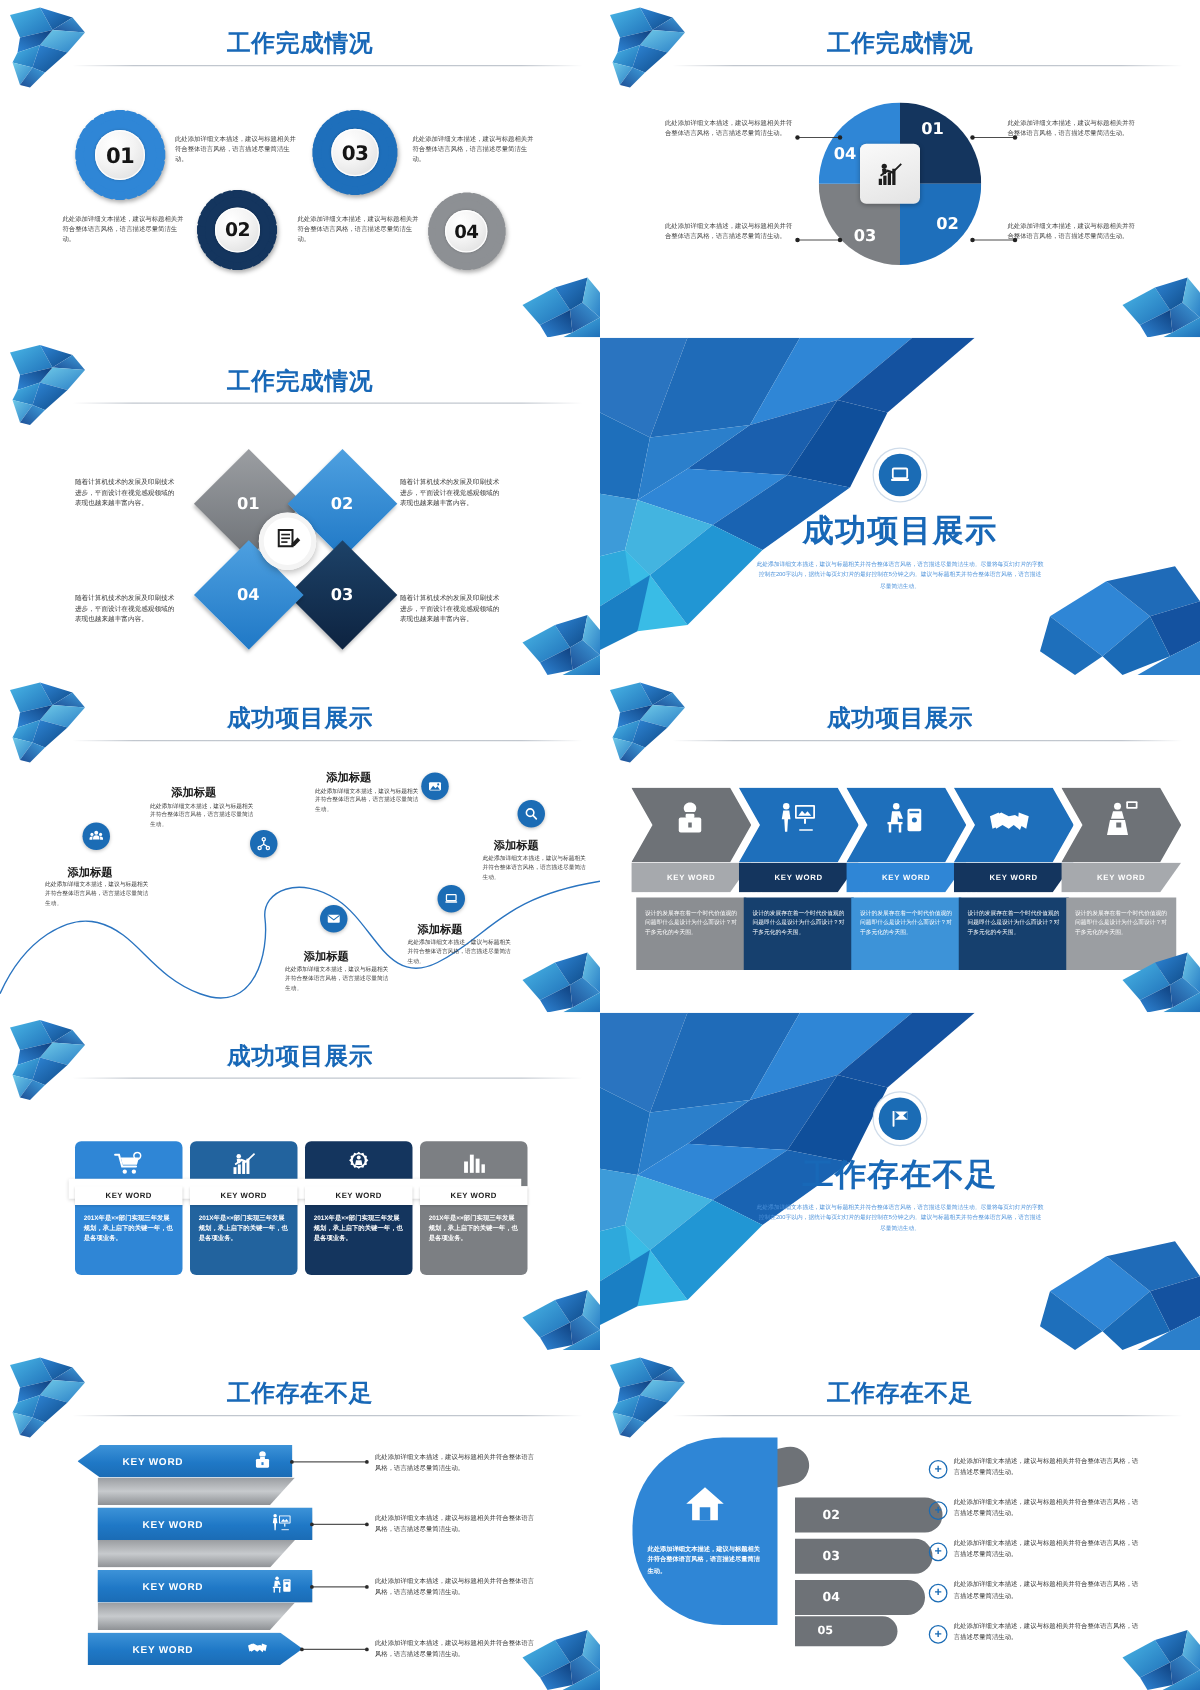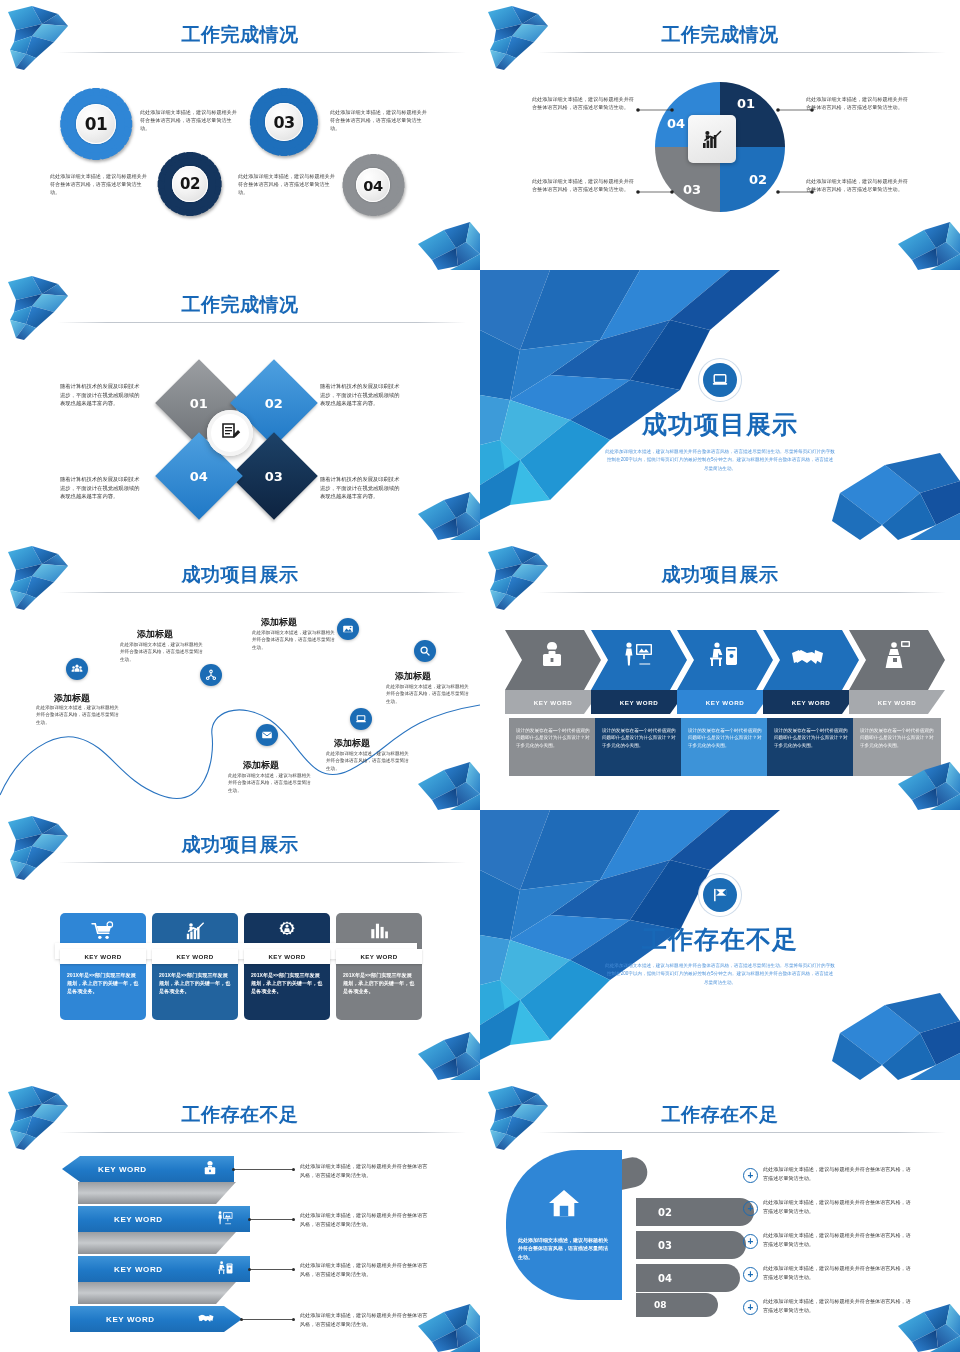--- a/index.html
+++ b/index.html
@@ -982,21 +982,21 @@
     <div class="finger" style="left:156px;top:118px;width:96px;height:28px;border-radius:0 18px 18px 0;padding-left:22px">
       <span>02</span>
       </div>
     <div class="finger" style="left:156px;top:151px;width:88px;height:28px;border-radius:0 18px 18px 0;padding-left:22px">
       <span>03</span>
       </div>
     <div class="finger" style="left:156px;top:184px;width:82px;height:28px;border-radius:0 18px 18px 0;padding-left:22px">
       <span>04</span>
       </div>
     <div class="finger" style="left:156px;top:213px;width:64px;height:24px;border-radius:0 14px 14px 0;padding-left:18px">
-      <span style="font-size:9px">08</span>
+      <span style="font-size:9px">05</span>
       </div>
 
     <div class="palm">
       <div style="position:absolute;left:42px;top:38px">
         <svg width="32" height="30" viewBox="0 0 34 32">
             <g fill="#fff">
           <path d="M17 2 L33 16 h-5 v14 h-22 V16 h-5 z"></path>
           <rect x="12.5" y="19" width="9" height="11" fill="#2f86d6"></rect>
             </g>
           </svg>

